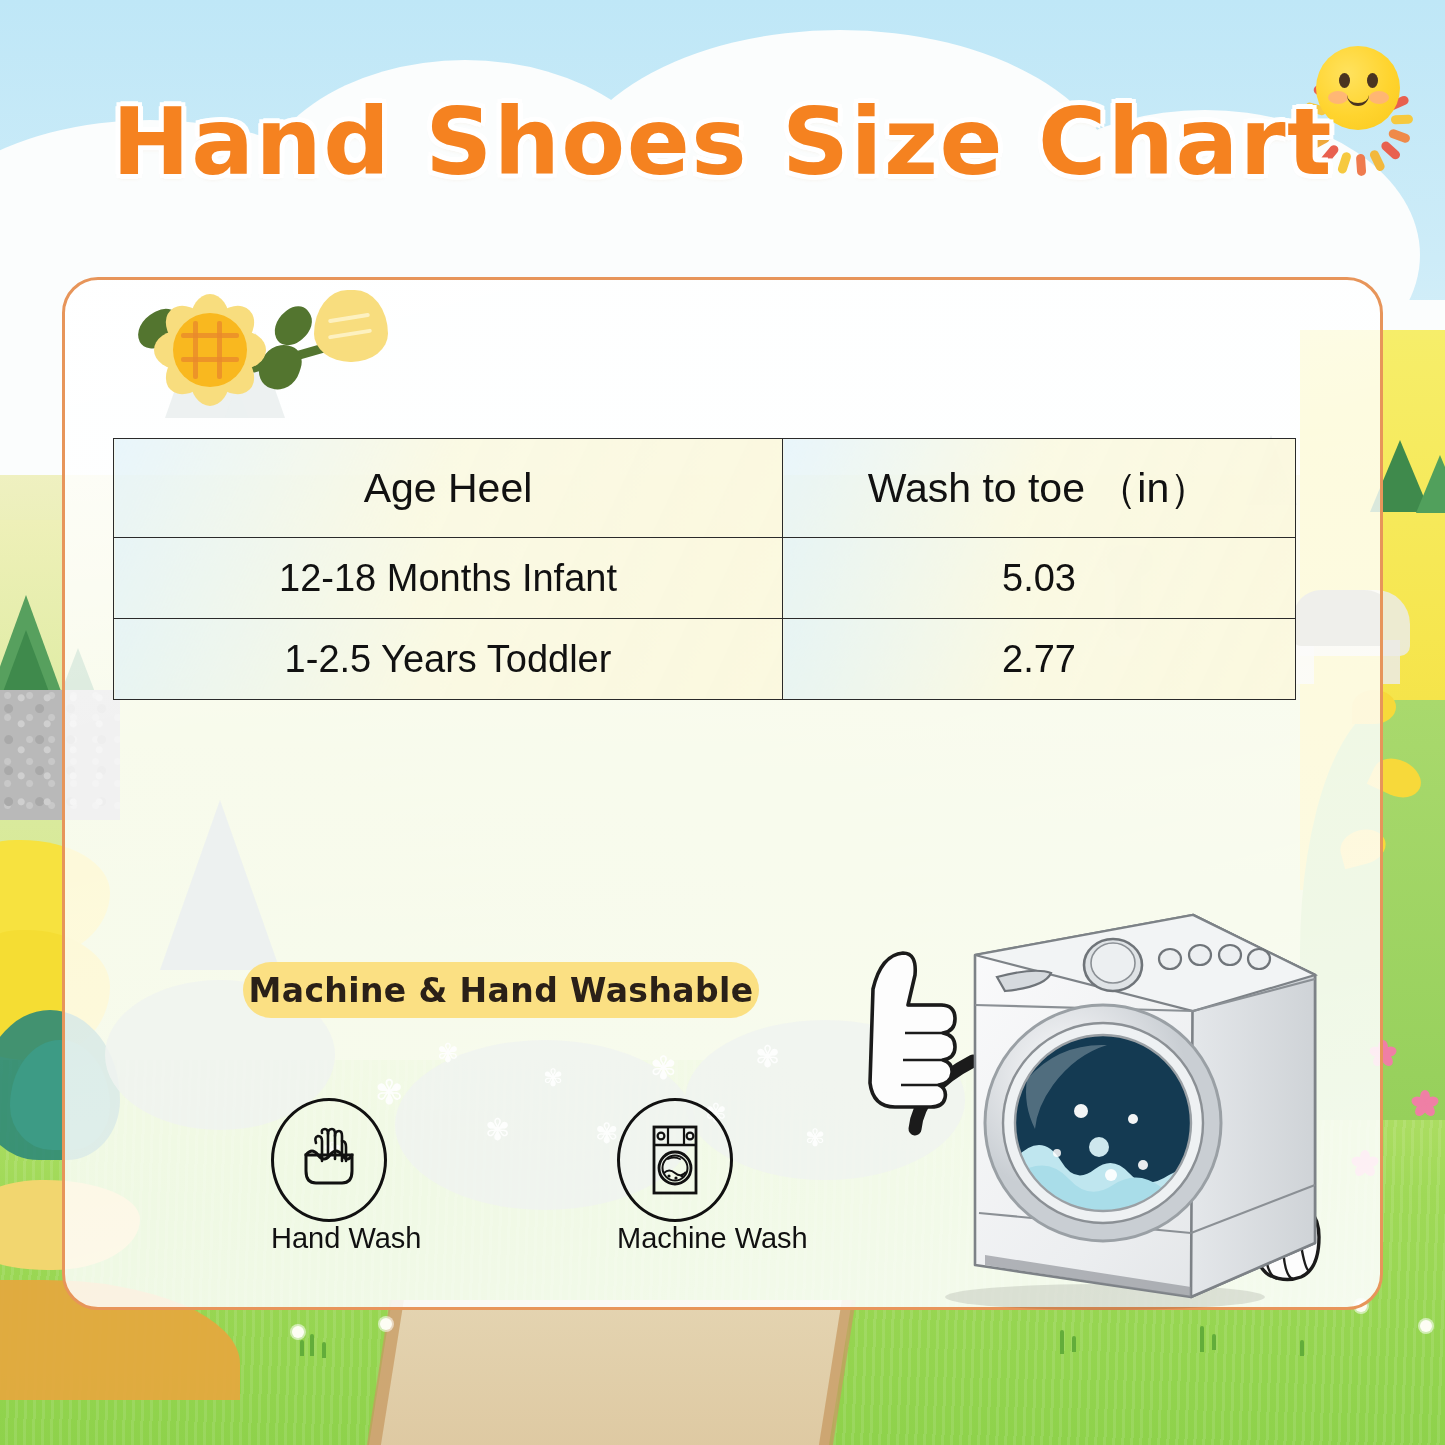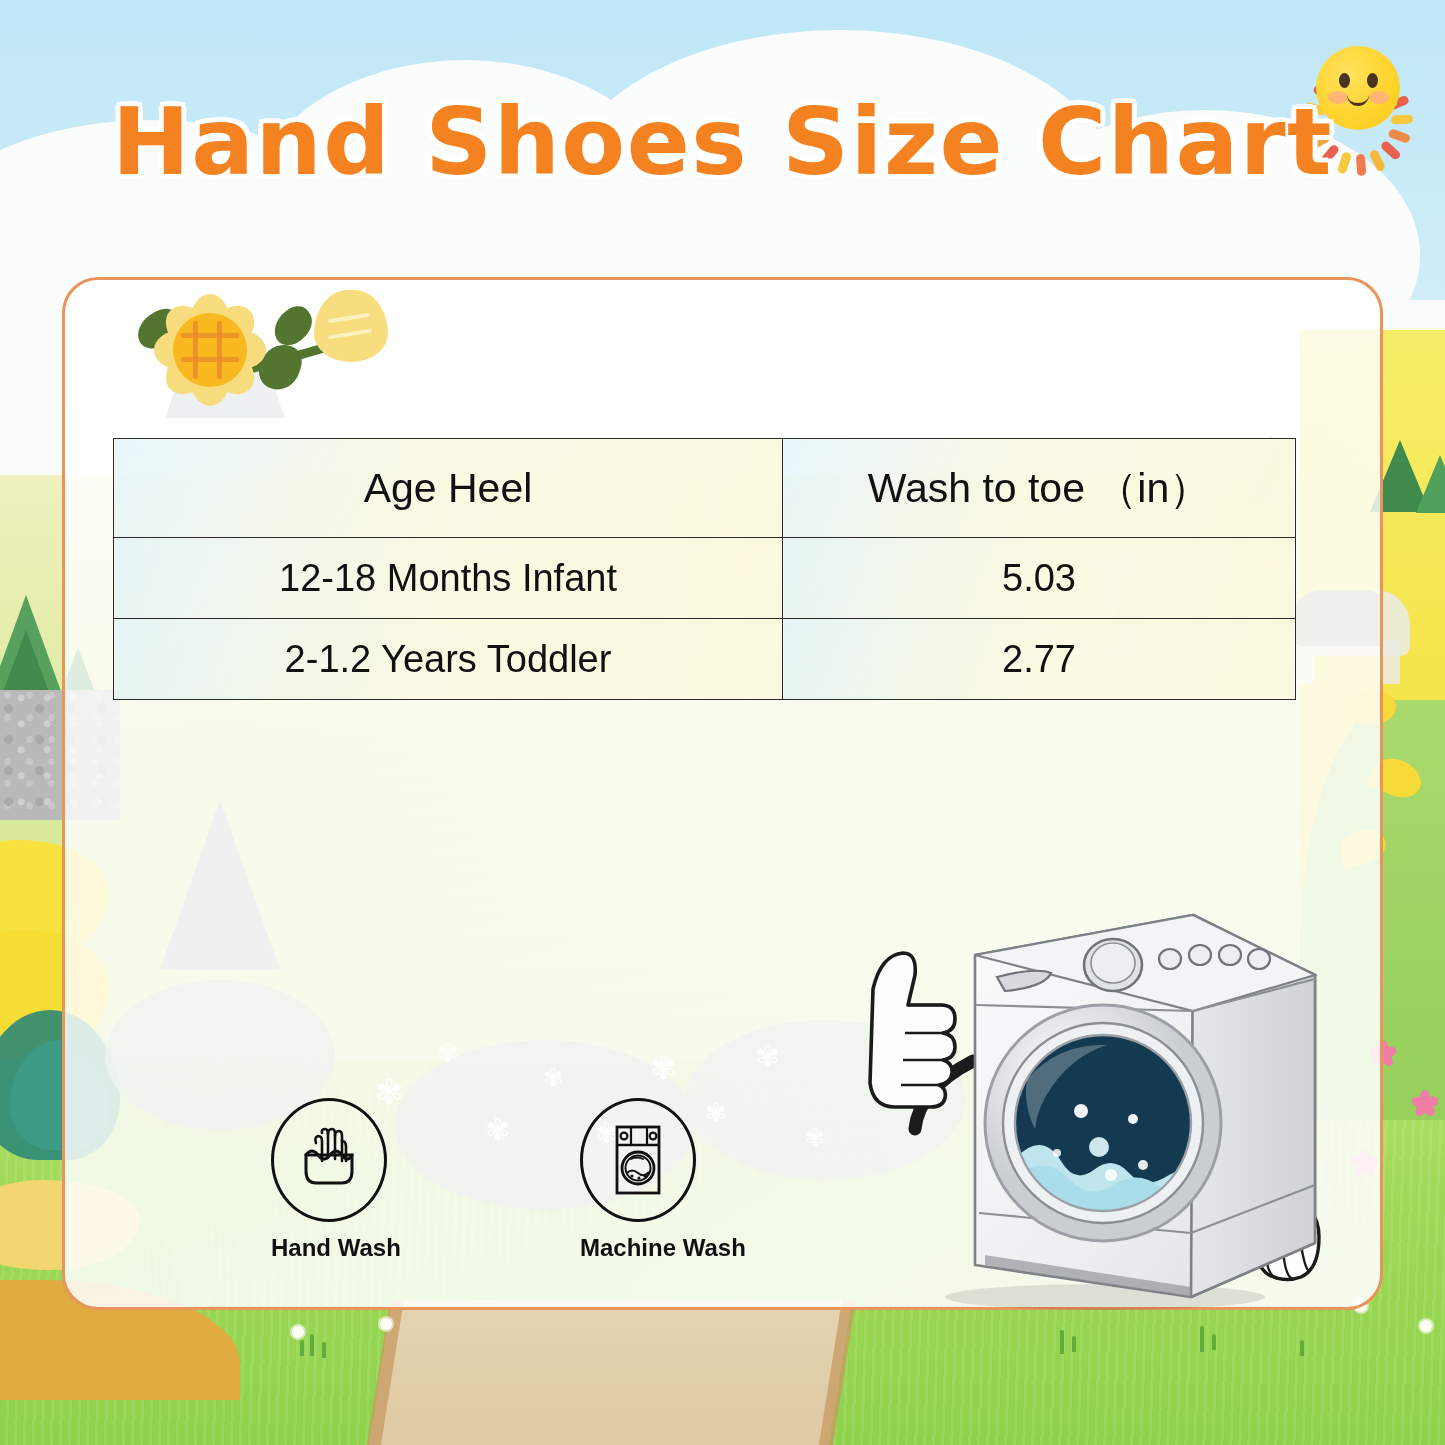--- a/index.html
+++ b/index.html
@@ -131,22 +131,22 @@
   
   .pill{position:absolute;left:243px;top:962px;width:516px;height:56px;
     background:#fbe083;border-radius:28px;display:flex;align-items:center;justify-content:center;
     font-family:"DejaVu Sans",sans-serif;font-weight:bold;font-size:33px;color:#2a2018;
     letter-spacing:.4px;}
 
   
   .wash-item{position:absolute;text-align:center;}
   .wash-circle{width:110px;height:118px;border:3.4px solid #111;border-radius:50%;
     display:flex;align-items:center;justify-content:center;margin:0 auto;}
-  .wash-label{margin-top:12px;font-family:"Liberation Sans",sans-serif;font-weight:bold;
-    font-size:24px;color:#111;white-space:nowrap;}
+  .wash-label{font-family:"Liberation Sans",sans-serif;font-weight:normal;
+    font-size:29px;color:#111;white-space:nowrap;}
 
   
   .machine{position:absolute;left:845px;top:893px;width:510px;height:420px;}
 </style>
 </head>
 <body>
 
 <div id="stage">
 
   <div>
@@ -324,43 +324,46 @@
         <th class="col-age">Age Heel</th>
         <th class="col-len">Wash to toe （in）</th>
       </tr>
     </thead>
     <tbody>
       <tr>
         <td>12-18  Months Infant</td>
         <td>5.03</td>
       </tr>
       <tr>
-        <td>2-1.2  Years Toddler</td>
+        <td>1-2.5  Years Toddler</td>
         <td>2.77</td>
       </tr>
     </tbody>
   </table>
 
+  <div class="pill">
+    <span>Machine &amp; Hand Washable</span>
+  </div>
 
   <div class="wash-item" style="left:271px;top:1098px;width:112px;">
     <div class="wash-circle">
       <svg width="70" height="66" viewBox="0 0 70 66">
         <path d="M12 28 L12 44 Q12 56 22 56 L48 56 Q58 56 58 44 L58 28 Z" fill="none" stroke="#111" stroke-width="3"></path>
         <path d="M12 28 Q18 20 24 28 Q30 36 36 28 Q42 20 48 28 Q54 36 58 28" fill="none" stroke="#111" stroke-width="3" stroke-linecap="round"></path>
         <path d="M28 6 Q27 2 31 2 Q34 2 34 7 L34 30" fill="none" stroke="#111" stroke-width="2.6" stroke-linecap="round"></path>
         <path d="M34 7 Q34 2 38 2 Q41 2 41 7 L41 32" fill="none" stroke="#111" stroke-width="2.6" stroke-linecap="round"></path>
         <path d="M41 9 Q41 4 45 4 Q48 4 48 9 L48 34" fill="none" stroke="#111" stroke-width="2.6" stroke-linecap="round"></path>
         <path d="M22 16 Q20 10 24 9 Q28 9 28 14 L28 34" fill="none" stroke="#111" stroke-width="2.6" stroke-linecap="round"></path>
         <path d="M48 14 Q52 14 52 20 L52 34" fill="none" stroke="#111" stroke-width="2.6" stroke-linecap="round"></path>
       </svg>
     </div>
     <div class="wash-label">Hand Wash</div>
   </div>
 
-  <div class="wash-item" style="left:580px;top:1098px;width:112px;">
+  <div class="wash-item" style="left:617px;top:1098px;width:112px;">
     <div class="wash-circle">
       <svg width="62" height="74" viewBox="0 0 62 74">
         <rect x="10" y="4" width="42" height="66" fill="none" stroke="#111" stroke-width="2.8"></rect>
         <line x1="10" y1="22" x2="52" y2="22" stroke="#111" stroke-width="2.4"></line>
         <line x1="24" y1="4" x2="24" y2="22" stroke="#111" stroke-width="2.2"></line>
         <line x1="40" y1="4" x2="40" y2="22" stroke="#111" stroke-width="2.2"></line>
         <circle cx="17" cy="13" r="3.4" fill="none" stroke="#111" stroke-width="2.2"></circle>
         <circle cx="46" cy="13" r="3.4" fill="none" stroke="#111" stroke-width="2.2"></circle>
         <circle cx="31" cy="45" r="16" fill="none" stroke="#111" stroke-width="2.8"></circle>
         <circle cx="31" cy="45" r="12.5" fill="none" stroke="#111" stroke-width="2"></circle>

